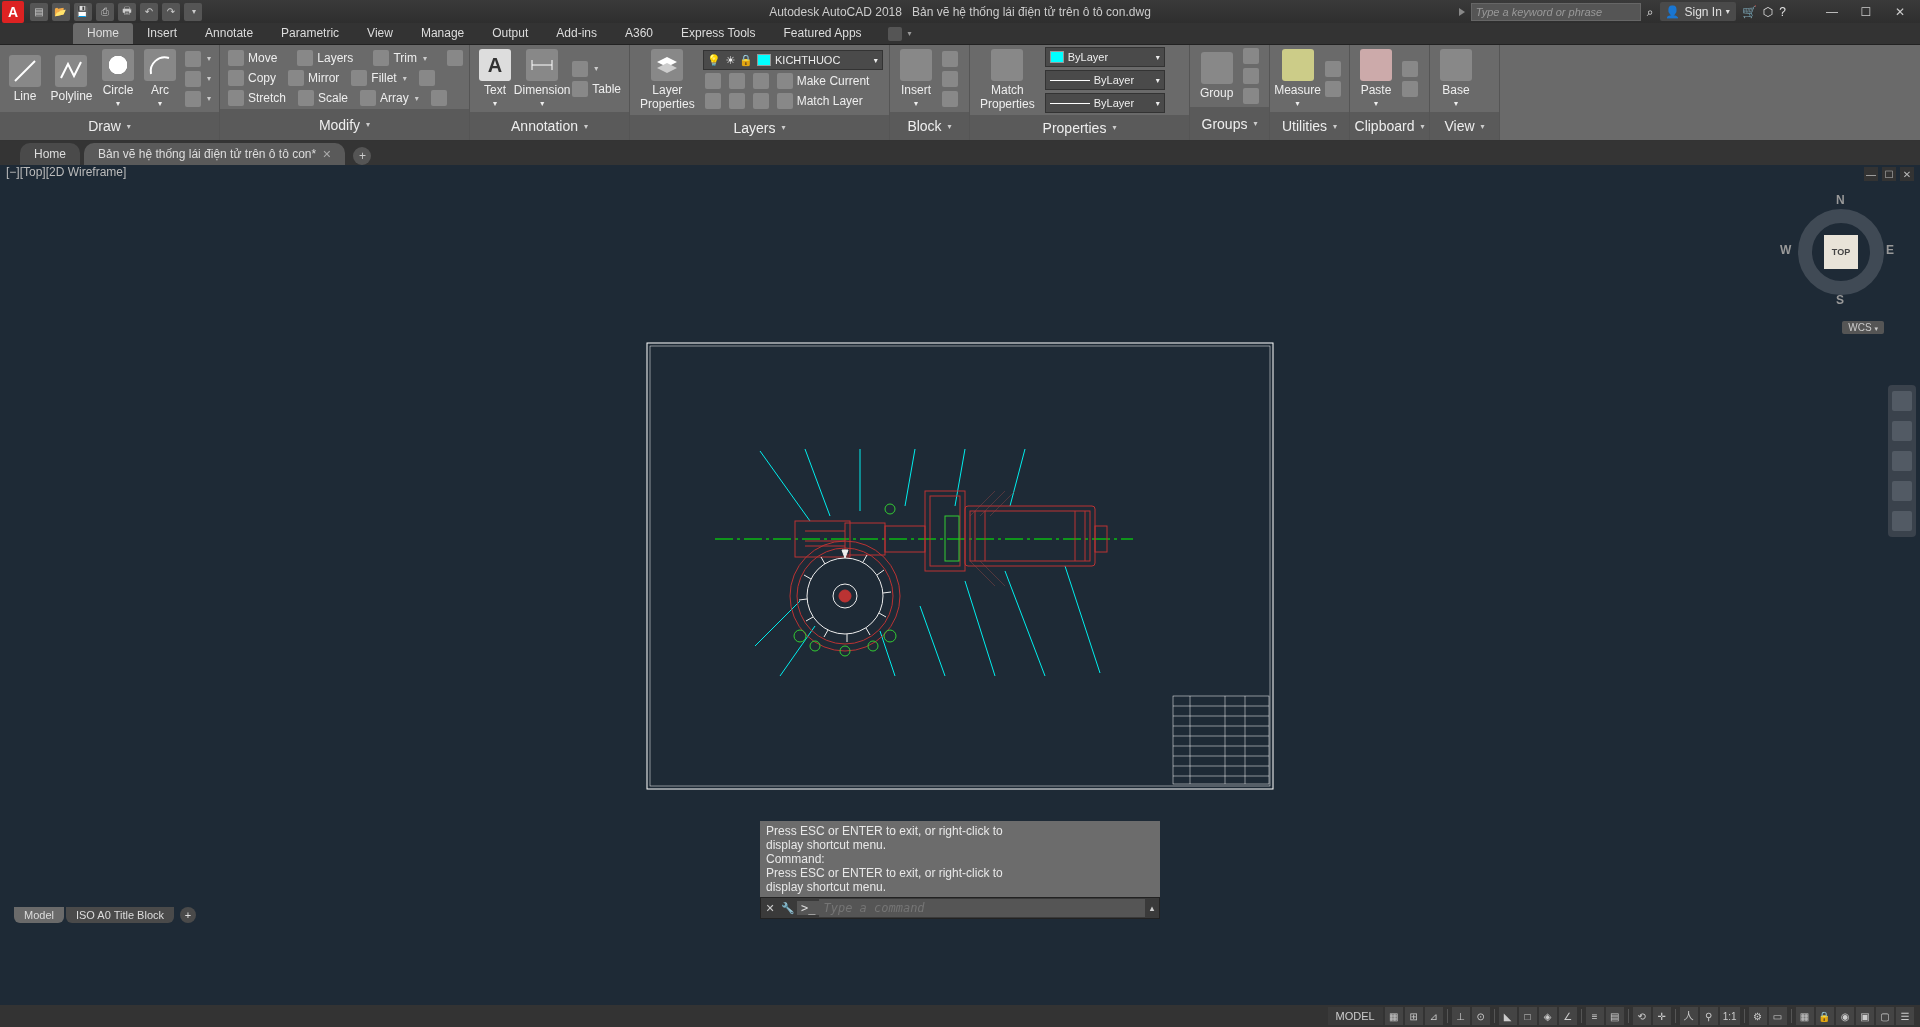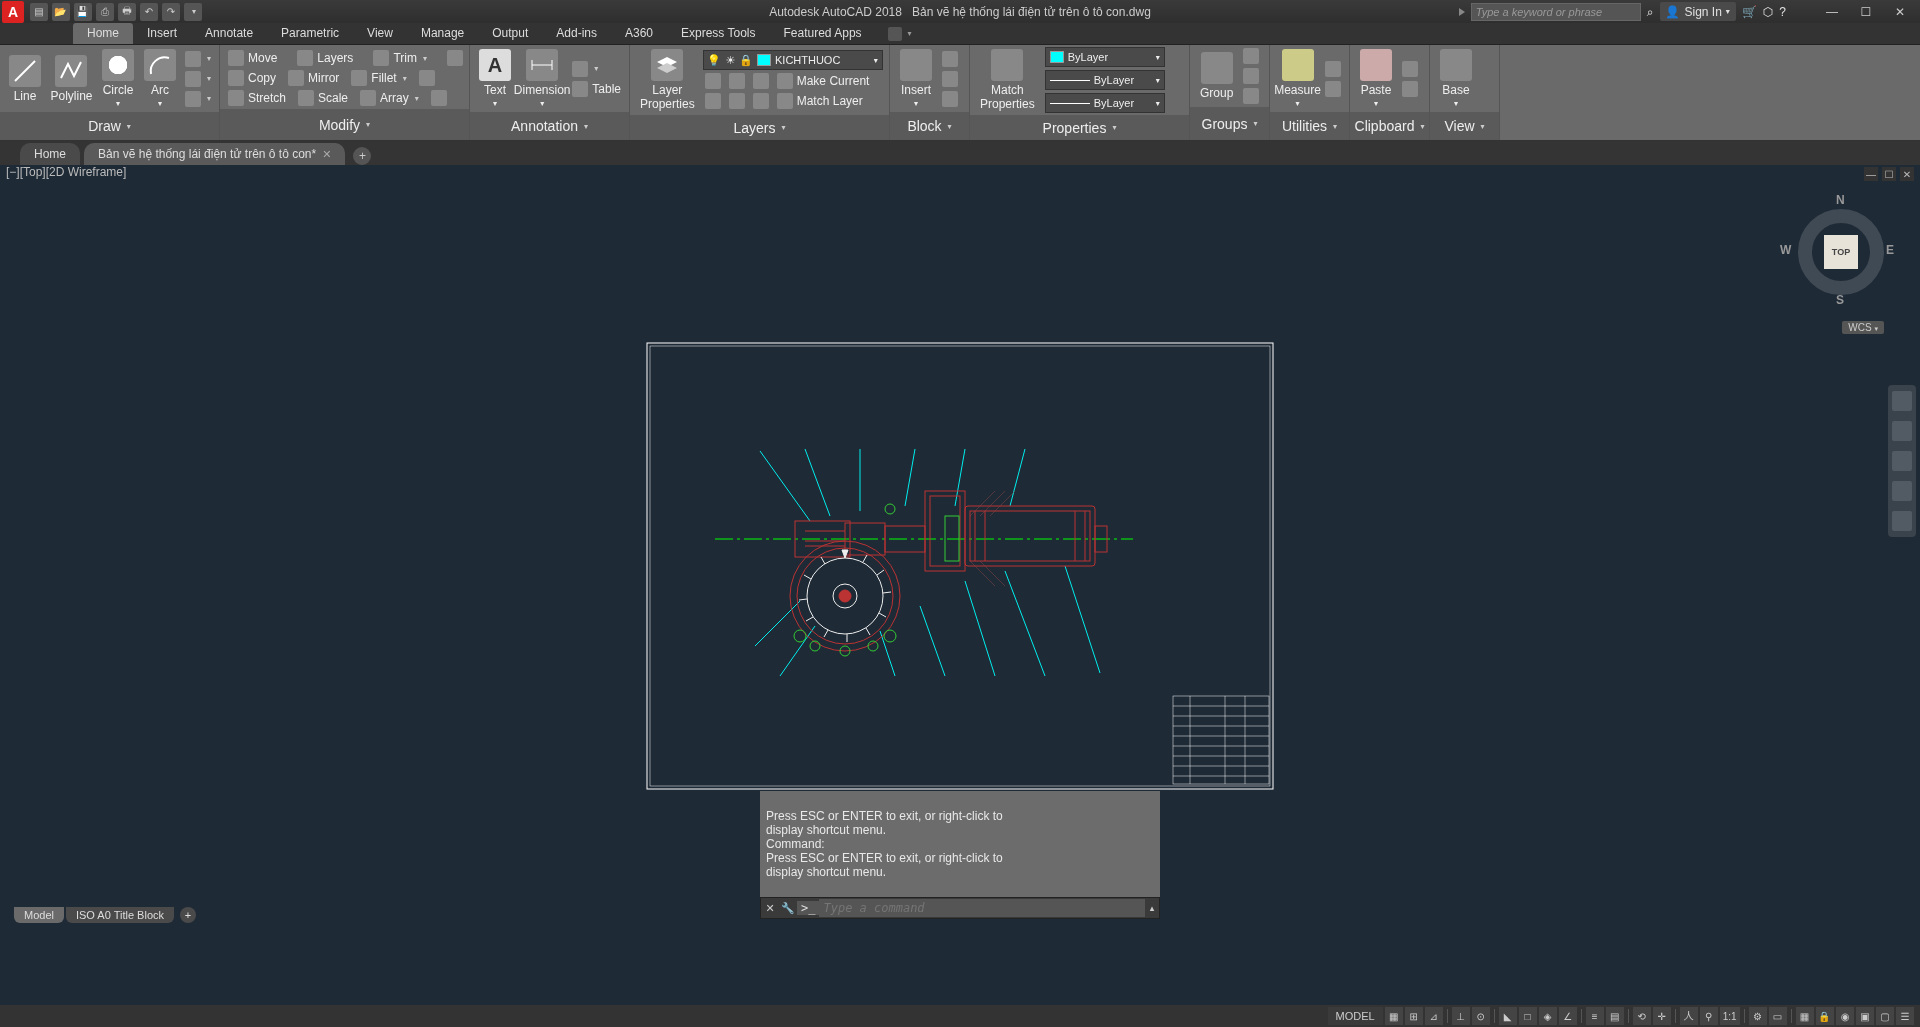--- a/index.html
+++ b/index.html
@@ -58,21 +58,21 @@
 .viewcube .dir{ position:absolute; color:#999; font-size:12px; font-weight:bold;}
 .viewcube .n{left:50px;top:-4px;} .viewcube .s{left:50px;top:96px;} .viewcube .w{left:-6px;top:46px;} .viewcube .e{left:100px;top:46px;}
 .wcs-badge{ position:absolute; right:36px; top:136px; background:#555; color:#ccc; padding:1px 6px; font-size:10px; border-radius:2px;}
 
 
 .navbar { position:absolute; right:4px; top:200px; width:28px; background:#3a424c; border-radius:4px; padding:6px 0; display:flex; flex-direction:column; align-items:center; gap:10px;}
 .navbar .nbtn{ width:20px; height:20px; background:#525a64; border-radius:2px;}
 
 
 .cmd-window { position:absolute; bottom:28px; left:50%; transform:translateX(-50%); width:400px;}
-.cmd-hist { background:#6c6c6c; color:#e8e8e8; font-family:"Consolas",monospace; font-size:12px; padding:18px 6px;}
+.cmd-hist { background:#6c6c6c; color:#e8e8e8; font-family:"Consolas",monospace; font-size:12px; padding:3px 6px;}
 .cmd-hist .line{white-space:pre;}
 .cmd-input-row{ display:flex; align-items:center; background:#3a3a3a; border:1px solid #222; height:22px;}
 .cmd-input-row .ci-btn{width:18px;height:18px;display:flex;align-items:center;justify-content:center;color:#ccc;font-size:11px;}
 .cmd-input-row .ci-prompt{background:#555;color:#ddd;font-family:"Consolas",monospace;font-size:12px;padding:0 4px;}
 .cmd-input-row input{flex:1;background:#555;border:none;color:#aaa;font-family:"Consolas",monospace;font-size:12px;font-style:italic;padding:0 4px;height:18px;outline:none;}
 .cmd-input-row .expand{width:14px;display:flex;align-items:center;justify-content:center;color:#ccc;font-size:9px;}
 
 
 .bottom-tabs{ position:absolute; bottom:22px; left:0; height:20px; display:flex; align-items:center; padding-left:14px; gap:2px;}
 .bottom-tabs .btab{ background:#4a4a4a; padding:2px 10px; border-radius:0 0 6px 6px; font-size:11px; color:#ddd;}

